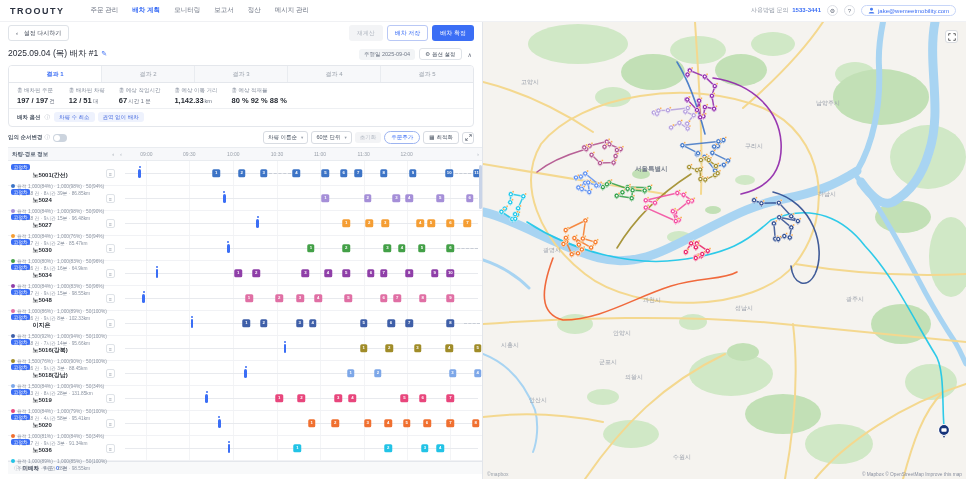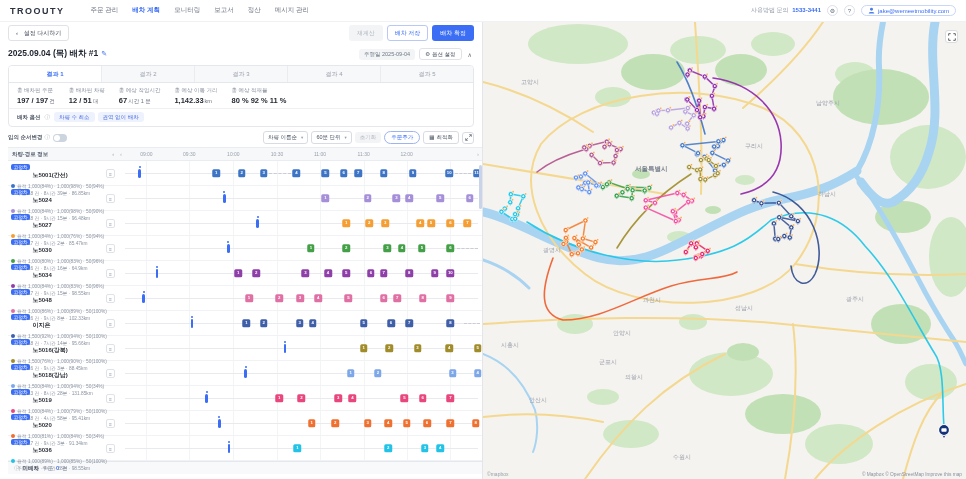--- a/index.html
+++ b/index.html
@@ -25,21 +25,21 @@
   .actionbar { height:22px; display:flex; align-items:center; padding:0 8px; }
   .btn { font-size:6px; border-radius:3px; padding:2.5px 7px; cursor:pointer; border:1px solid transparent; display:inline-flex; align-items:center; gap:2px; }
   .btn-back { border-color:#dfe3e8; color:#394150; background:#fff; }
   .ab-right { margin-left:auto; display:flex; gap:4px; }
   .btn-ghost { background:#f3f4f6; color:#b0b6c0; }
   .btn-outline { background:#fff; border-color:#b9c8f5; color:#3b6ef5; }
   .btn-primary { background:#3b6ef5; color:#fff; }
 
   
   .titlerow { height:20px; display:flex; align-items:center; padding:0 8px; }
-  .title { font-size:8.5px; font-weight:bold; color:#1f2430; }
+  .title { font-size:8.5px; font-weight:normal; color:#1f2430; }
   .edit-ic { color:#3b6ef5; font-size:7px; margin-left:3px; cursor:pointer; }
   .tr-right { margin-left:auto; display:flex; align-items:center; gap:4px; }
   .date-chip { background:#f2f4f6; color:#707887; font-size:5.5px; border-radius:3px; padding:2px 5px; }
   .btn-opt { border:1px solid #dfe3e8; color:#4b5563; font-size:5.5px; border-radius:3px; padding:1.5px 5px; background:#fff; display:inline-flex; gap:2px; align-items:center; cursor:pointer; }
   .chev { font-size:6px; color:#6b7280; cursor:pointer; padding:0 2px; }
 
   
   .panel { margin:1px 8px 3px; border:1px solid #e4e7ec; border-radius:4px; overflow:hidden; }
   .tabs { display:flex; border-bottom:1px solid #e4e7ec; }
   .tab { flex:1; text-align:center; font-size:6px; padding:3.5px 0; background:#f7f8fa; color:#9aa1ab; border-right:1px solid #e9ecf0; cursor:pointer; }
@@ -186,21 +186,21 @@
             <div class="stat">
               <div class="s-label">총 예상 작업시간</div>
               <div class="s-value">67<span class="s-unit">시간 1 분</span></div>
             </div>
             <div class="stat">
               <div class="s-label">총 예상 이동 거리</div>
               <div class="s-value">1,142.33<span class="s-unit">km</span></div>
             </div>
             <div class="stat">
               <div class="s-label">총 예상 적재율</div>
-              <div class="s-value">80 %  92 %  11 %</div>
+              <div class="s-value">80 %  92 %  88 %</div>
             </div>
           </div>
         <div class="optrow">
           <span class="opt-label">배차 옵션</span>
           <span class="info-ic">ⓘ</span>
           <span id="chips" style="display:flex;gap:3px;">
               <span class="chip">차량 수 최소</span>
               <span class="chip">권역 없이 배차</span>
             </span>
         </div>

